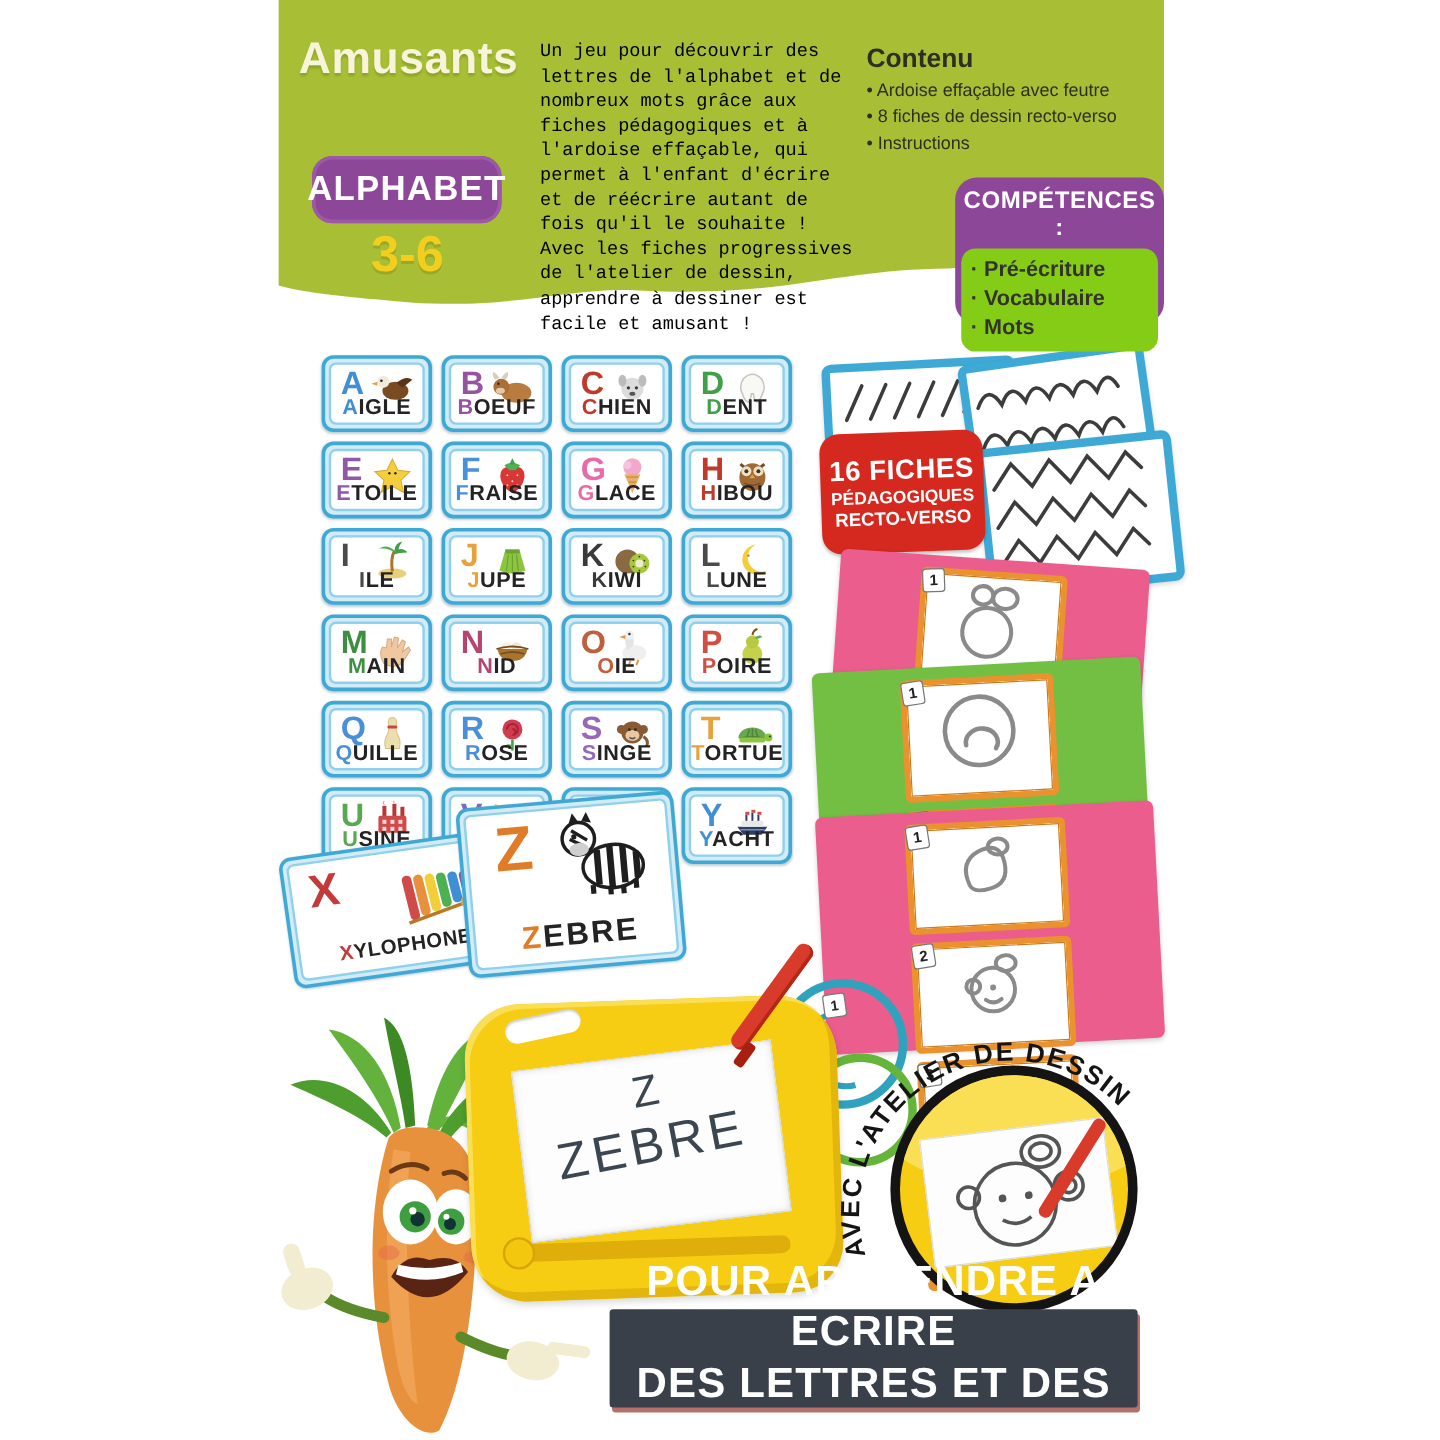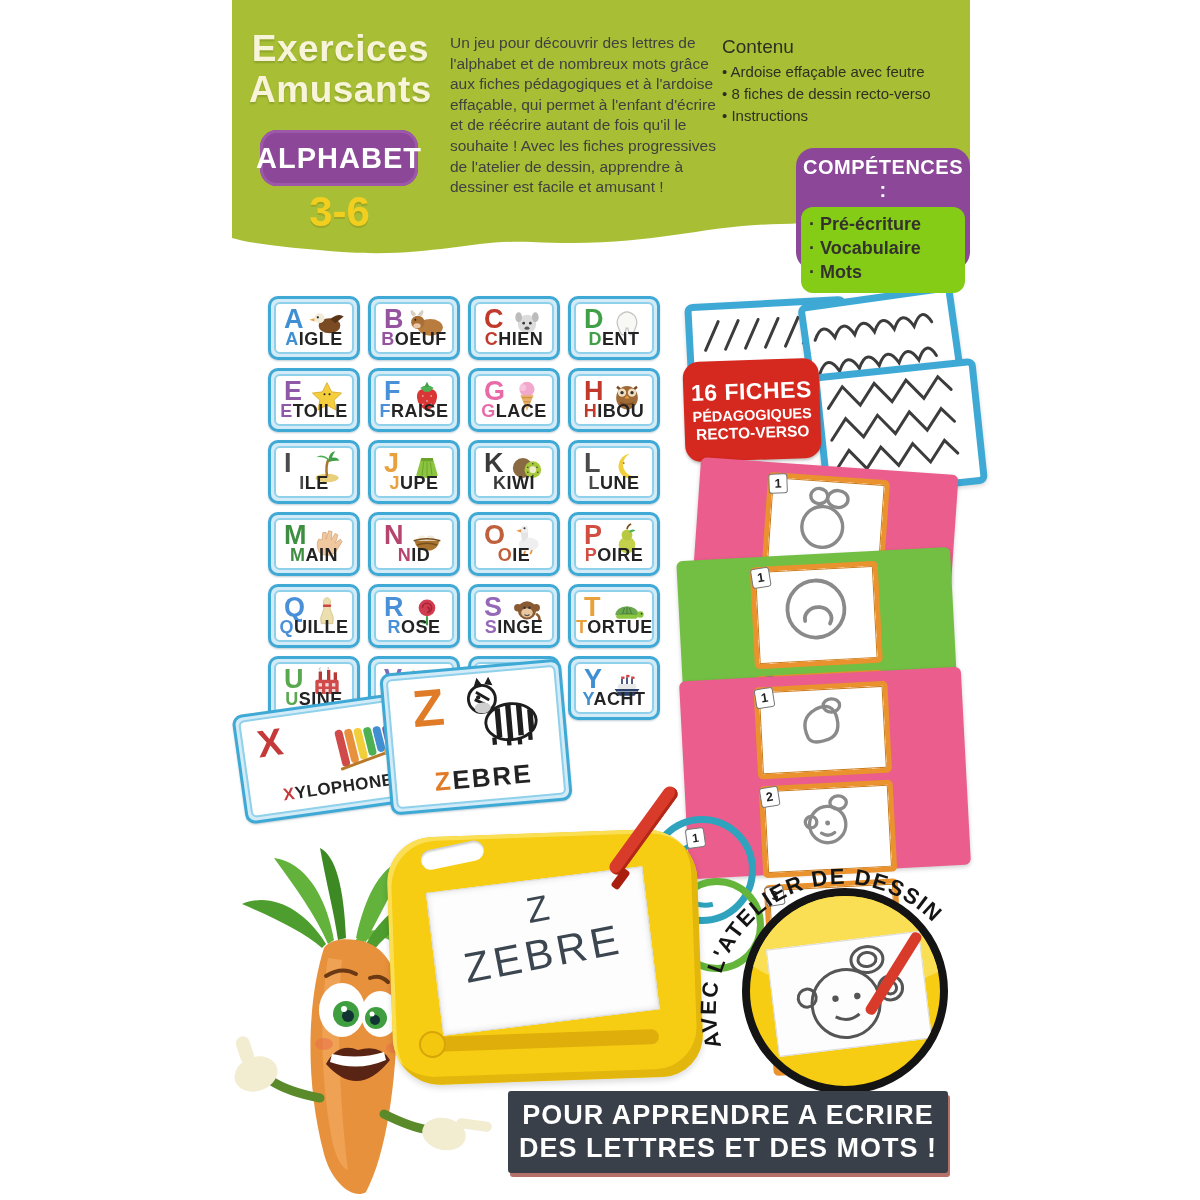--- a/index.html
+++ b/index.html
@@ -10,24 +10,24 @@
   
   #green-panel{left:232px;top:0;width:738px;height:280px;z-index:1;}
   #brand-title{left:248px;top:28px;width:185px;text-align:center;z-index:2;
     color:#f8f4da;font-weight:bold;font-size:37px;line-height:1.12;
     text-shadow:0 2px 2px rgba(90,110,20,.35);letter-spacing:.5px;}
   #alphabet-badge{left:260px;top:130px;width:158px;height:56px;z-index:2;background:#8c4799;
     border-radius:17px;color:#fff;font-weight:bold;font-size:29px;letter-spacing:1px;
     display:flex;align-items:center;justify-content:center;box-shadow:inset 0 0 0 3px #9d58aa;}
   #age-range{left:292px;top:188px;width:95px;z-index:2;text-align:center;color:#f2cf1f;
     font-weight:bold;font-size:42px;text-shadow:0 2px 0 rgba(120,90,0,.25);}
-  #description{left:450px;top:33px;width:268px;z-index:2;color:#404040;font-size:15.5px;
-    line-height:1.33;font-weight:500;}
+  #description{left:450px;top:33px;width:268px;z-index:2;color:#000000;font-size:15.5px;
+    line-height:1.33;font-weight:500;font-family:Liberation Mono, monospace;}
   #contents{left:722px;top:36px;width:245px;z-index:2;color:#2e2f23;}
-  #contents .ttl{font-weight:normal;font-size:19px;margin-bottom:3px;}
+  #contents .ttl{font-weight:bold;font-size:22px;margin-bottom:3px;}
   #contents .itm{font-size:15px;line-height:1.45;}
   #contents .itm::before{content:"• ";}
   #competences{left:796px;top:148px;width:174px;height:122px;z-index:3;background:#8c4799;
     border-radius:18px;padding:5px;box-sizing:border-box;}
   #competences .hd{color:#fff;font-weight:bold;font-size:20px;text-align:center;
     letter-spacing:.5px;padding:3px 0 5px;}
   #competences .bd{background:#84cc16;border-radius:12px;padding:6px 8px 8px;}
   #competences .itm{color:#33332c;font-weight:bold;font-size:18px;line-height:1.33;}
   #competences .itm::before{content:"· ";color:#33332c;}
 
@@ -94,40 +94,39 @@
     background:#fdfdfd;transform:rotate(-7deg);border:1px solid #ddd;}
   #atelier-circle .mini-pen{position:absolute;left:138px;top:30px;width:11px;height:95px;
     background:#d93b2a;transform:rotate(32deg);border-radius:5px;}
   #arc-text-svg{left:700px;top:848px;width:290px;height:290px;z-index:15;pointer-events:none;}
 
   
   #footer-badge{left:508px;top:1091px;width:440px;height:82px;z-index:16;background:#394049;
     border-radius:3px;color:#fff;font-weight:bold;text-align:center;
     display:flex;flex-direction:column;justify-content:center;letter-spacing:1px;
     box-shadow:2px 4px 0 #b5706a;}
-  #footer-badge .fl{font-size:27px;line-height:1.22;}
+  #footer-badge .fl{font-size:35px;line-height:1.22;}
 
   #carrot-svg{left:208px;top:848px;width:292px;height:352px;z-index:11;}
   .small-badge-1{left:686px;top:828px;width:17px;height:18px;z-index:10;background:#fff;
     border:1px solid #777;border-radius:3px;font-weight:bold;font-size:12px;color:#222;
     display:flex;align-items:center;justify-content:center;transform:rotate(-8deg);}
   #cord-arc{left:668px;top:842px;width:60px;height:55px;z-index:9;border:5px solid #2fa3bd;
     border-radius:50%;border-color:transparent transparent #2fa3bd #2fa3bd;transform:rotate(30deg);}
 </style>
 </head>
 <body>
 
 <div id="stage">
 
   <svg id="green-panel" class="abs" viewBox="0 0 738 280" preserveAspectRatio="none">
     <path d="M0,0 H738 V212 C660,200 628,222 548,224 C460,226 420,248 300,242 C240,239 200,258 110,252 C60,248 20,244 0,238 Z" fill="#a8bf35"></path>
   </svg>
 
   <div id="brand-title" class="abs">
-    <div>Exercices</div>
     <div>Amusants</div>
   </div>
 
   <div id="alphabet-badge" class="abs">
     <span>ALPHABET</span>
   </div>
 
   <div id="age-range" class="abs">
     <span>3-6</span>
   </div>

